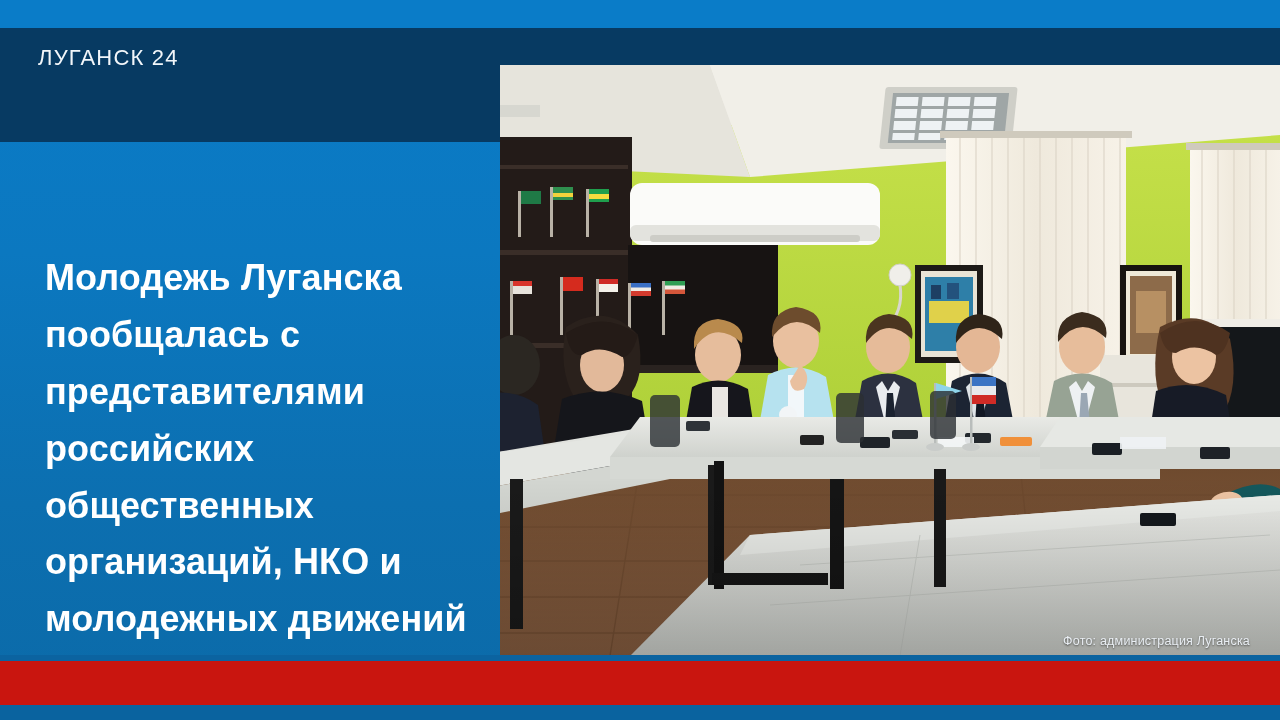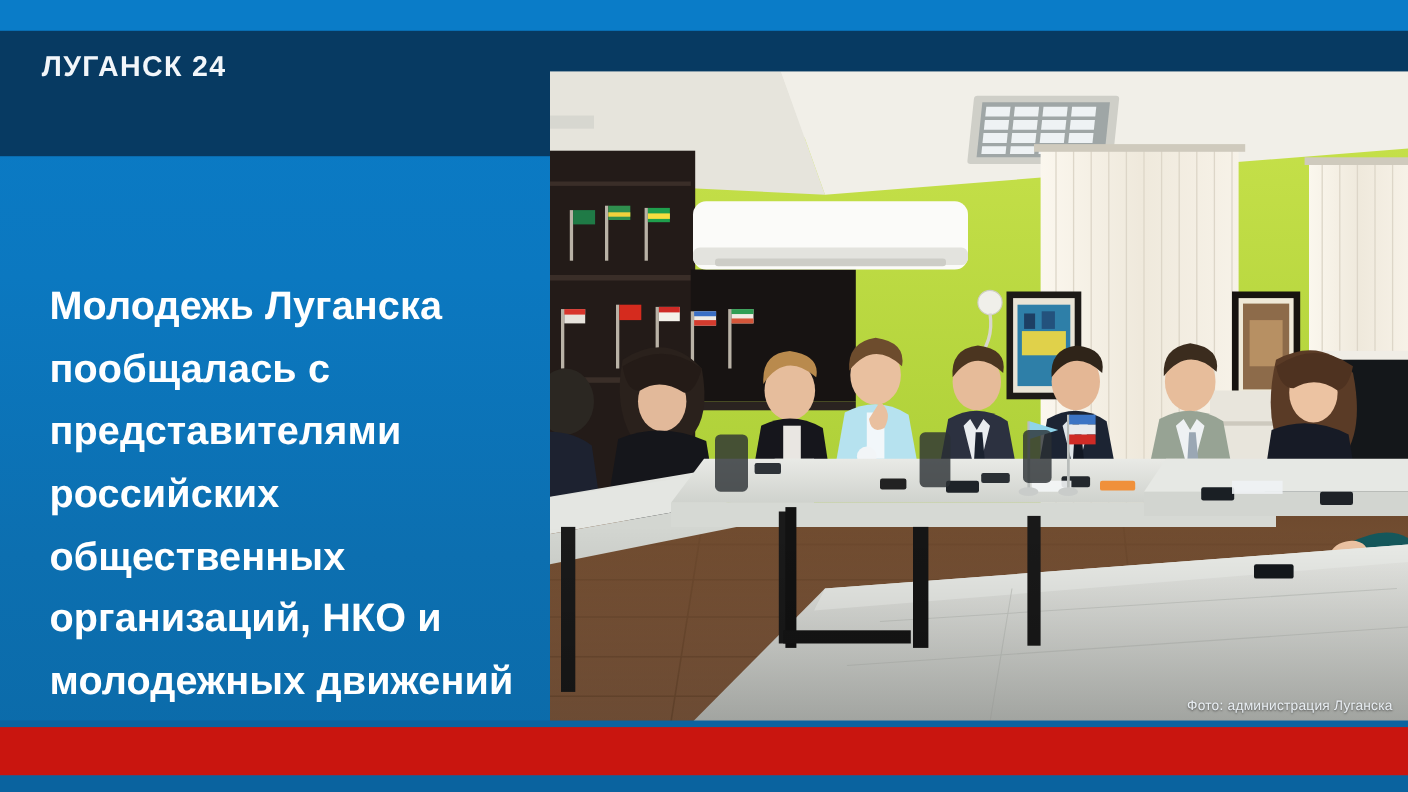--- a/index.html
+++ b/index.html
@@ -24,41 +24,41 @@
           overflow:hidden; flex:0 0 auto; }
   .logo .corner { position:absolute; left:0; top:0; width:0; height:0;
                   border-left:40px solid #1b86d6; border-bottom:34px solid transparent; }
   .logo .diag { position:absolute; left:-6px; top:-4px; width:96px; height:10px;
                 background:#e8302c; transform:rotate(36deg); transform-origin:left top; opacity:.85; }
   .logo .num { position:absolute; left:0; right:0; top:18px; text-align:center;
                color:#fff; font-size:33px; font-weight:700; letter-spacing:-1px; line-height:1; }
   .logo .sub { position:absolute; left:0; right:0; bottom:9px; text-align:center;
                color:#fff; font-size:8.5px; font-weight:700; letter-spacing:1.1px; }
   .logo .subline { position:absolute; left:8px; right:8px; bottom:23px; height:1.5px; background:#fff; opacity:.9; }
-  .brand-name { color:#f2f6fa; font-size:26px; font-weight:700; letter-spacing:1.2px;
+  .brand-name { color:#f2f6fa; font-size:22px; font-weight:400; letter-spacing:1.2px;
                 white-space:nowrap; }
 
   
   .headline { position:absolute; left:45px; top:250px; width:440px;
               color:#ffffff; font-size:36px; font-weight:700; line-height:1.58;
               letter-spacing:.1px; }
 
   
   .band-blue-top { position:absolute; left:0; top:655px; width:1280px; height:6px; background:#0b63a0; }
   .band-red { position:absolute; left:0; top:661px; width:1280px; height:44px; background:#c9150f; }
   .band-blue-bot { position:absolute; left:0; top:705px; width:1280px; height:15px; background:#0a639f; }
 
   
   .photo { position:absolute; left:500px; top:65px; width:780px; height:591px;
            overflow:hidden; background:#cfd4d2; }
   .photo-svg { display:block; width:780px; height:591px; }
 
   .credit { position:absolute; right:14px; bottom:8px; color:#e9eef3;
             font-size:12.5px; letter-spacing:.2px; text-shadow:0 1px 2px rgba(0,0,0,.55); }
-  .credit-wrap { position:absolute; left:500px; top:65px; width:780px; height:591px;
+  .credit-wrap { position:absolute; left:484px; top:65px; width:780px; height:591px;
                  pointer-events:none; }
 </style>
 </head>
 <body>
 
 <div class="stage">
 
   <div class="top-strip"></div>
 
   <div class="header-bar"></div>

